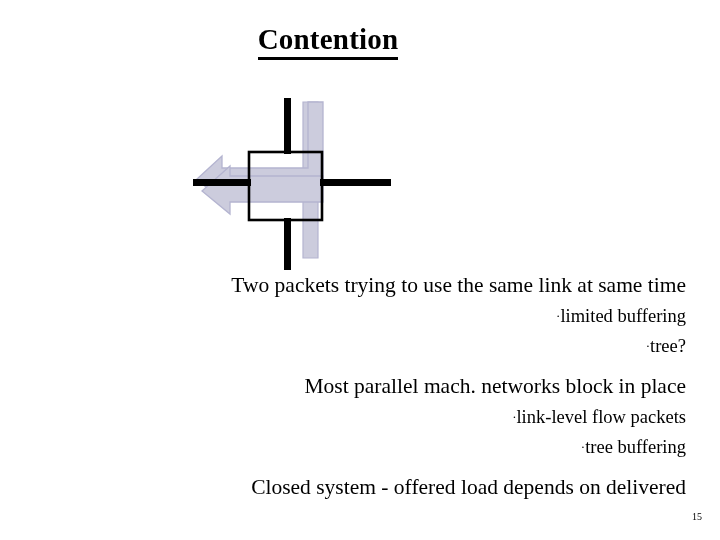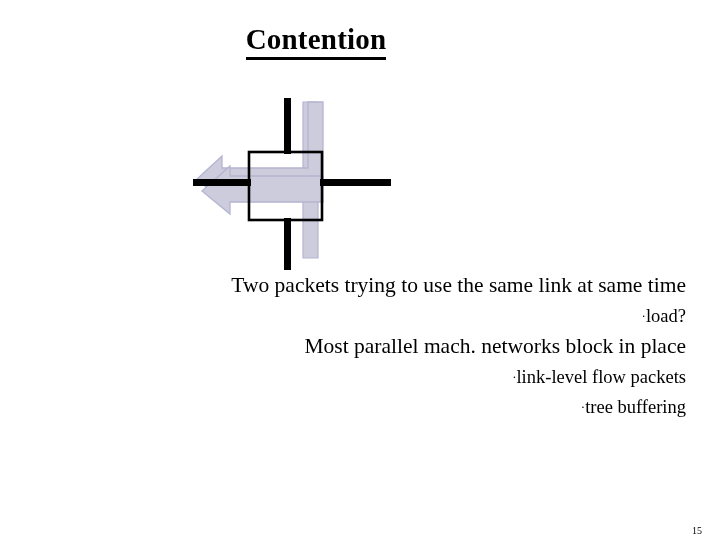--- a/index.html
+++ b/index.html
@@ -13,21 +13,21 @@
     height: 540px;
     position: relative;
     overflow: hidden;
     font-family: "Liberation Serif", "DejaVu Serif", serif;
     color: #000000;
   }
 
   
   #slide-title {
     position: absolute;
-    left: 0;
+    left: 12px;
     top: 24px;
     width: 632px;
     text-align: center;
     font-size: 29px;
     font-weight: bold;
     letter-spacing: 0.2px;
     line-height: 1.1;
   }
   #slide-title .title-text {
     display: inline-block;
@@ -63,33 +63,34 @@
   .body-line.level-0 {
     margin-left: 0px;
     font-size: 21.5px;
   }
   .body-line.level-1 {
     margin-left: 28px;
     font-size: 18.5px;
     line-height: 29px;
   }
   .body-line.gap-before {
+    margin-top: 10px;
   }
   .bullet-mark {
     display: inline-block;
     width: 13px;
     font-size: 13px;
     vertical-align: 2px;
   }
 
   
   #page-number {
     position: absolute;
     right: 18px;
-    bottom: 4px;
+    bottom: 18px;
     font-size: 10px;
     color: #000000;
   }
 </style>
 </head>
 <body>
 
 <div id="slide-title">
   <span class="title-text">Contention</span>
 </div>
@@ -131,19 +132,21 @@
 
     <rect x="13" y="89" width="58" height="7" fill="#000000"></rect>
 
     <rect x="140" y="89" width="71" height="7" fill="#000000"></rect>
 
   </svg>
 </div>
 
 <div id="slide-body">
     <div class="body-line level-0"><span>Two packets trying to use the same link at same time</span></div>
-    <div class="body-line level-1"><span class="bullet-mark">·</span><span>load?</span></div>
+    <div class="body-line level-1"><span class="bullet-mark">·</span><span>limited buffering</span></div>
+    <div class="body-line level-1"><span class="bullet-mark">·</span><span>tree?</span></div>
     <div class="body-line level-0 gap-before"><span>Most parallel mach. networks block in place</span></div>
     <div class="body-line level-1"><span class="bullet-mark">·</span><span>link-level flow packets</span></div>
     <div class="body-line level-1"><span class="bullet-mark">·</span><span>tree buffering</span></div>
+    <div class="body-line level-0 gap-before"><span>Closed system - offered load depends on delivered</span></div>
   </div>
 
 <div id="page-number">15</div>
 
 </body></html>

